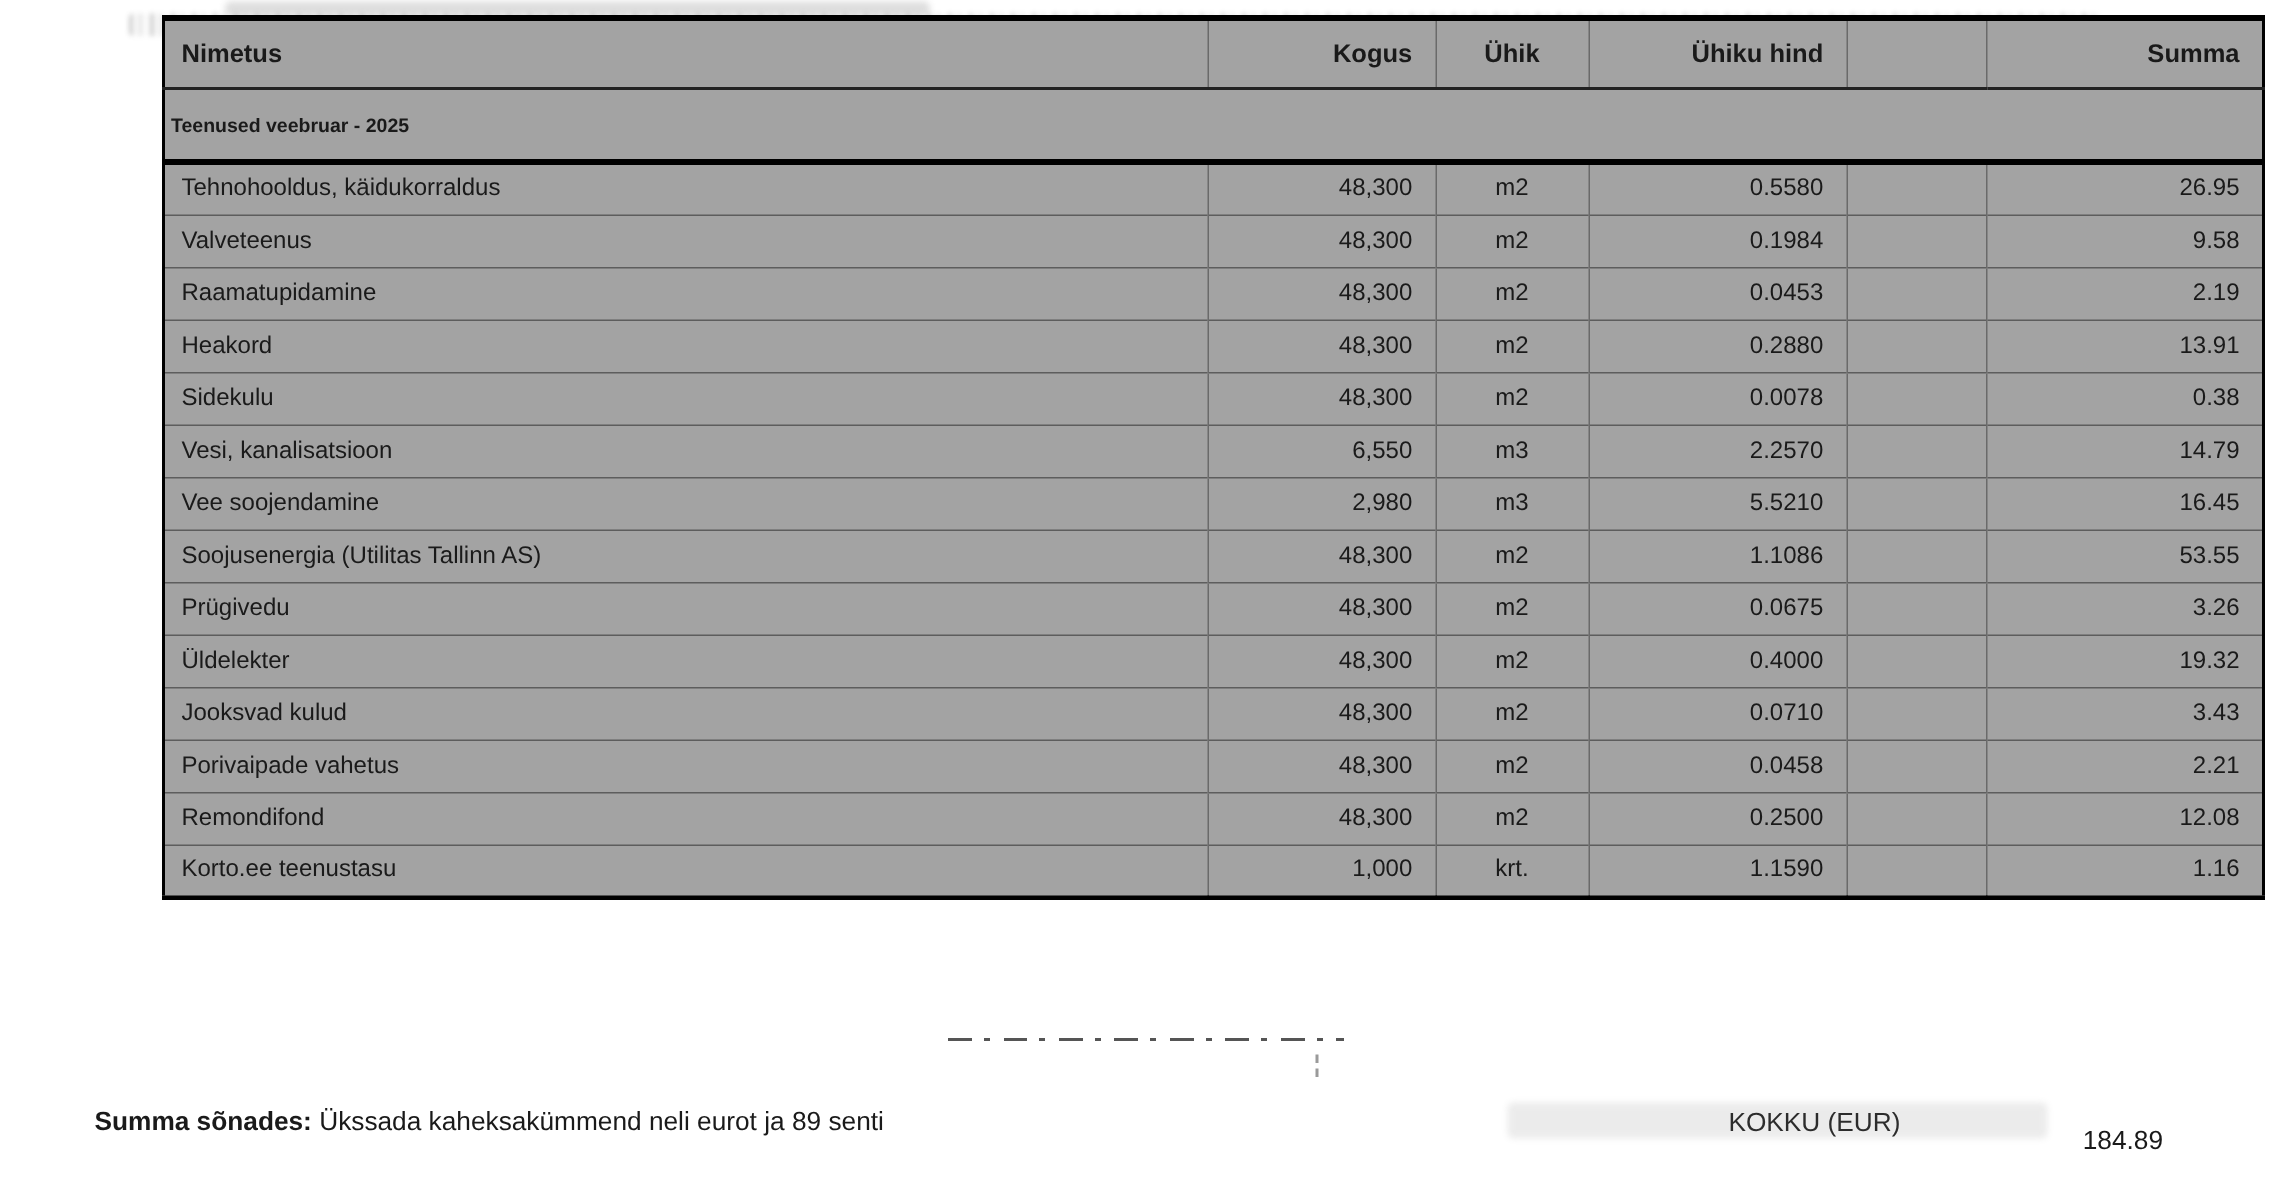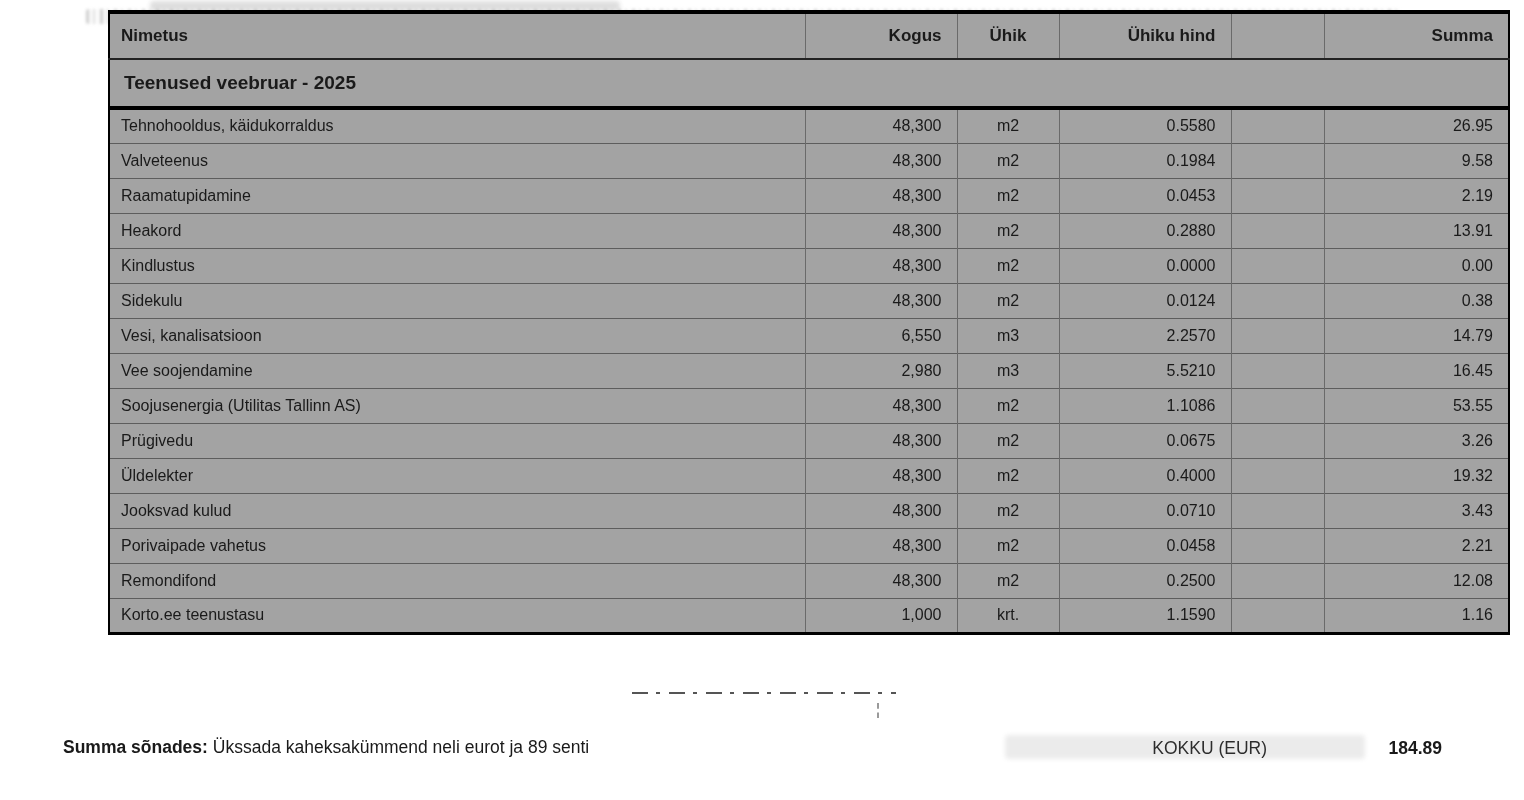--- a/index.html
+++ b/index.html
@@ -22,39 +22,39 @@
     position:absolute; left:63px; top:10px; width:1400px;
     border-collapse:collapse; table-layout:fixed; background:#a3a3a3;
     border:2px solid #000; border-top:4px solid #000; border-bottom:3px solid #000;margin-left:45px;
   }
   th, td { overflow:hidden; white-space:nowrap; vertical-align:middle; }
 
   thead tr.head th {
     font-weight:bold; font-size:17px; height:47px; border-bottom:2px solid #222;
   }
   tr.section td {
-    font-weight:bold; font-size:19px; height:49px; border-bottom:4px solid #000; padding-left:14px; text-align:left;
+    font-weight:bold; font-size:13px; height:49px; border-bottom:4px solid #000; padding-left:4px; text-align:left;
   }
   tbody td { font-size:16px; height:35px; border-top:1.5px solid #5d5d5d; }
 
   thead tr.head th:nth-child(n+2),
   tbody td:nth-child(n+2) { border-left:1.5px solid #6a6a6a; }
 
   .c-name  { text-align:left;  padding-left:11px; }
   .c-qty   { text-align:right; padding-right:15px; }
   .c-unit  { text-align:center; }
   .c-price { text-align:right; padding-right:15px; }
   .c-extra { }
   .c-sum   { text-align:right; padding-right:15px;padding-left:40px; }
 
   .footer { position:absolute; left:63px; top:737px; width:1400px; height:26px; font-size:17.5px; }
   .f-label { font-weight:bold; }
   .f-words { font-weight:normal; }
   .f-kokku { position:absolute; right:196px; top:1px; font-weight:normal; }
-  .f-total { position:absolute; right:21px; top:1px; font-weight:bold; }
+  .f-total { position:absolute; right:21px; top:13px; font-weight:normal; }
 
   
   .scribble { position:absolute; left:630px; top:680px; width:295px; height:42px; pointer-events:none; }
   .scribble .blob1 { position:absolute; left:0; top:7px; width:278px; height:13px; background:#fff; border-radius:8px; }
   .scribble .dashdot {
     position:absolute; left:2px; top:12px; width:264px; height:2px;
     background:repeating-linear-gradient(90deg, #555 0 16px, transparent 16px 24px, #555 24px 28px, transparent 28px 37px);
   }
   .scribble .blob2 { position:absolute; left:210px; top:15px; width:58px; height:10px; background:rgba(255,255,255,.93); border-radius:5px; transform:rotate(-2deg); }
   .scribble .blob3 { position:absolute; left:204px; top:14px; width:15px; height:15px; background:rgba(255,255,255,.9); border-radius:50%; }
@@ -117,32 +117,24 @@
   </tr>
         <tr class="data-row">
     <td class="c-name">Heakord</td>
     <td class="c-qty">48,300</td>
     <td class="c-unit">m2</td>
     <td class="c-price">0.2880</td>
     <td class="c-extra"></td>
     <td class="c-sum">13.91</td>
   </tr>
         <tr class="data-row">
-    <td class="c-name">Kindlustus</td>
-    <td class="c-qty">48,300</td>
-    <td class="c-unit">m2</td>
-    <td class="c-price">0.0000</td>
-    <td class="c-extra"></td>
-    <td class="c-sum">0.00</td>
-  </tr>
-        <tr class="data-row">
     <td class="c-name">Sidekulu</td>
     <td class="c-qty">48,300</td>
     <td class="c-unit">m2</td>
-    <td class="c-price">0.0124</td>
+    <td class="c-price">0.0078</td>
     <td class="c-extra"></td>
     <td class="c-sum">0.38</td>
   </tr>
         <tr class="data-row">
     <td class="c-name">Vesi, kanalisatsioon</td>
     <td class="c-qty">6,550</td>
     <td class="c-unit">m3</td>
     <td class="c-price">2.2570</td>
     <td class="c-extra"></td>
     <td class="c-sum">14.79</td>

